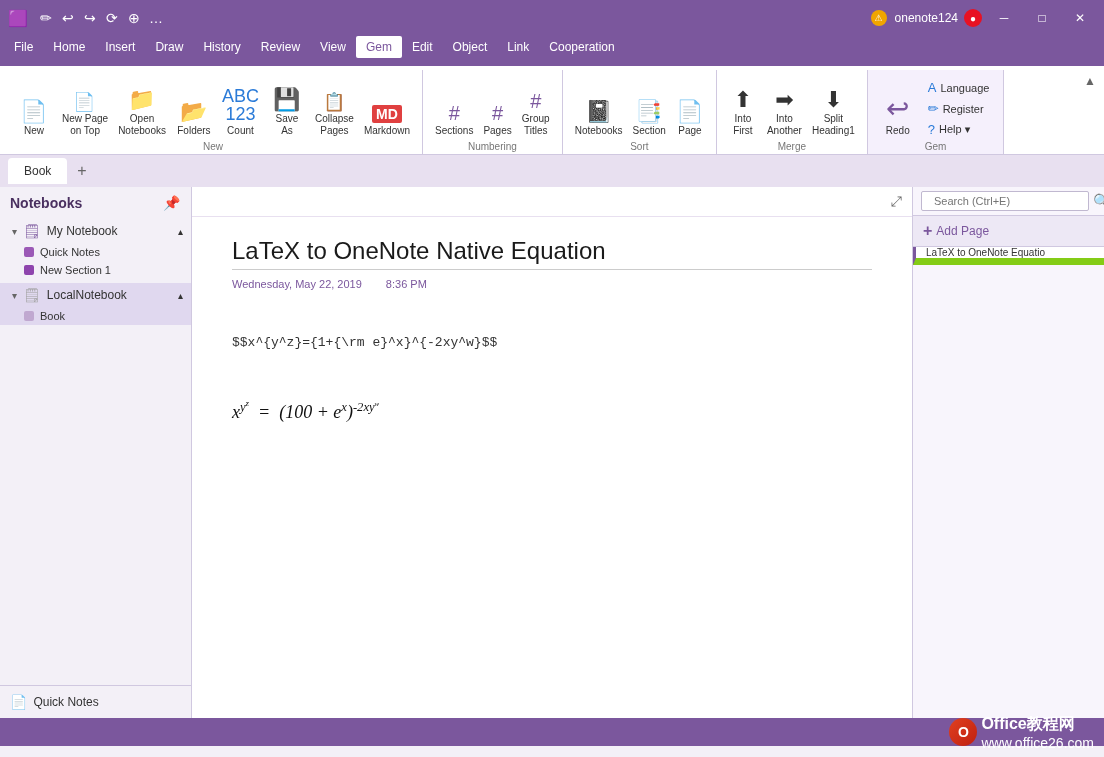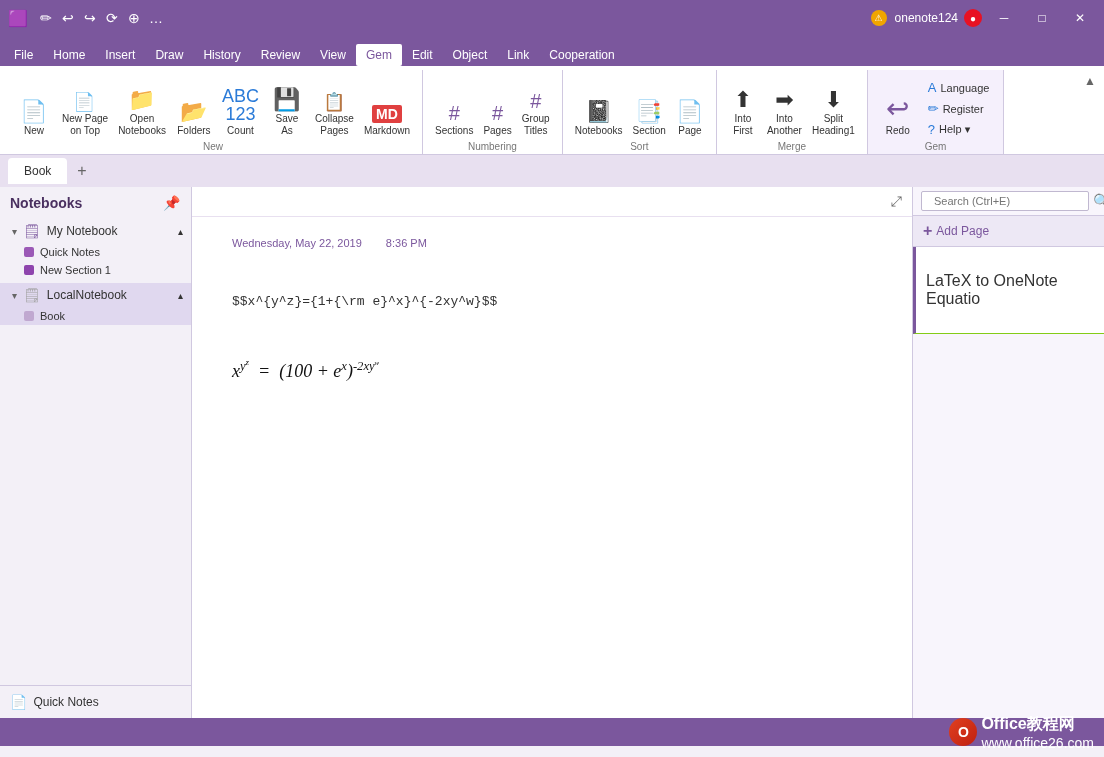--- a/index.html
+++ b/index.html
@@ -26,21 +26,21 @@
     .win-btn { width: 32px; height: 28px; display: inline-flex; align-items: center; justify-content: center; font-size: 12px; cursor: pointer; color: white; }
     .title-left-icons { display: flex; align-items: center; gap: 2px; }
     .warning-badge { background: #f0a500; color: white; border-radius: 50%; width: 16px; height: 16px; font-size: 9px; display: inline-flex; align-items: center; justify-content: center; margin-right: 2px; }
     .user-badge { background: #e81123; color: white; border-radius: 50%; width: 18px; height: 18px; font-size: 10px; display: inline-flex; align-items: center; justify-content: center; }
 
     
     #menubar {
       background: #7B579D;
       height: 30px;
       display: flex;
-      align-items: flex-end;
+      align-items: flex-start;
       padding: 0 4px;
       color: white;
     }
     .menu-item {
       padding: 4px 10px;
       cursor: pointer;
       font-size: 12px;
       color: white;
       border-radius: 2px;
     }
@@ -276,24 +276,24 @@
       align-items: center;
       gap: 4px;
       padding: 6px 10px;
       border-bottom: 1px solid #d0c8e0;
       cursor: pointer;
       font-size: 12px;
       color: #7B579D;
       background: #ede8f5;
     }
     .page-list-item {
-      padding: 25px 10px;
-      font-size: 16px;
-      cursor: pointer;
-      border-bottom: 1px solid #84cc16;
+      padding: 0 10px;
+      font-size: 10px;
+      cursor: pointer;
+      border-bottom: 7px solid #84cc16;
       color: #333;
       background: #f8f5fc;
     }
     .page-list-item.active { background: white; border-left: 3px solid #7B579D; }
 
     
     #statusbar {
       height: 28px;
       background: #7B579D;
       display: flex;
@@ -541,20 +541,21 @@
       <span style="font-size:14px;">📄</span>
       <span>Quick Notes</span>
     </div>
   </div>
 
   <div id="content">
     <div class="content-toolbar">
       <span class="expand-icon">⤢</span>
     </div>
     <div class="content-main">
+      <div class="page-title-input" contenteditable="true" style="">LaTeX to OneNote Native Equation</div>
       <div class="page-date">
         <span>Wednesday, May 22, 2019</span>
         <span>8:36 PM</span>
       </div>
       <div class="math-container">
         <div class="latex-source" contenteditable="true" style="">$$x^{y^z}={1+{\rm e}^x}^{-2xy^w}$$</div>
       </div>
       <div class="math-container">
 
         <div class="math-rendered" style="font-family:'Times New Roman',serif;">

